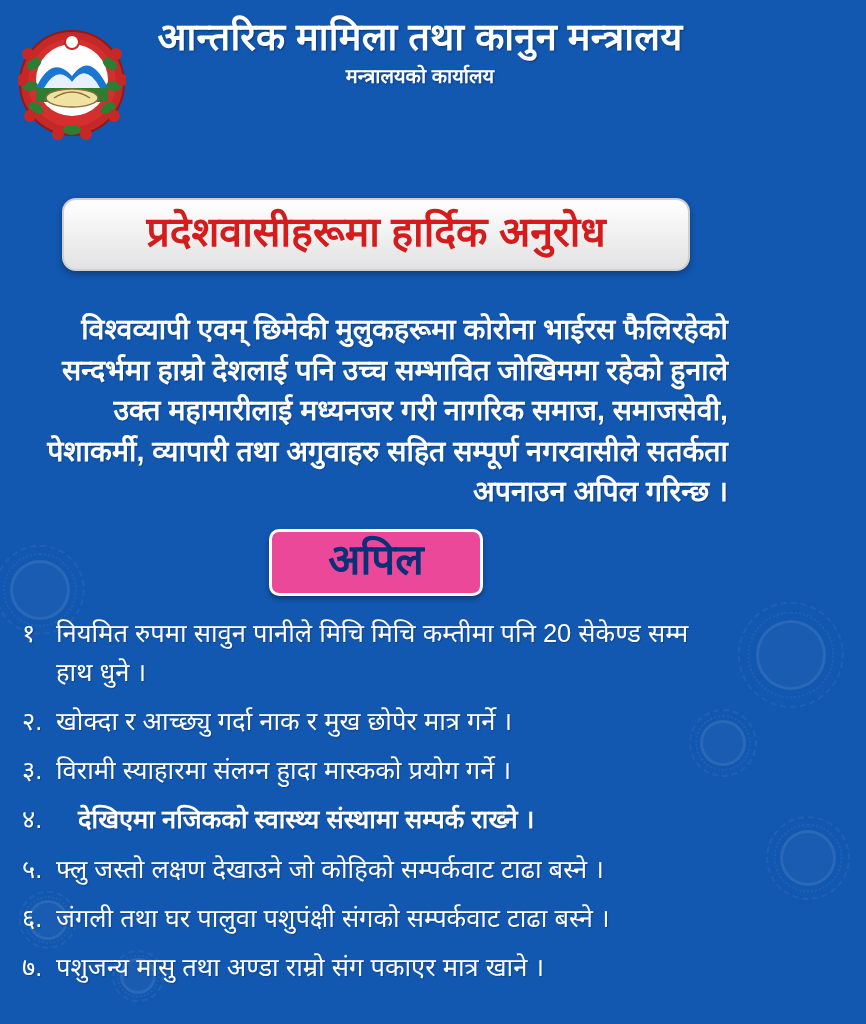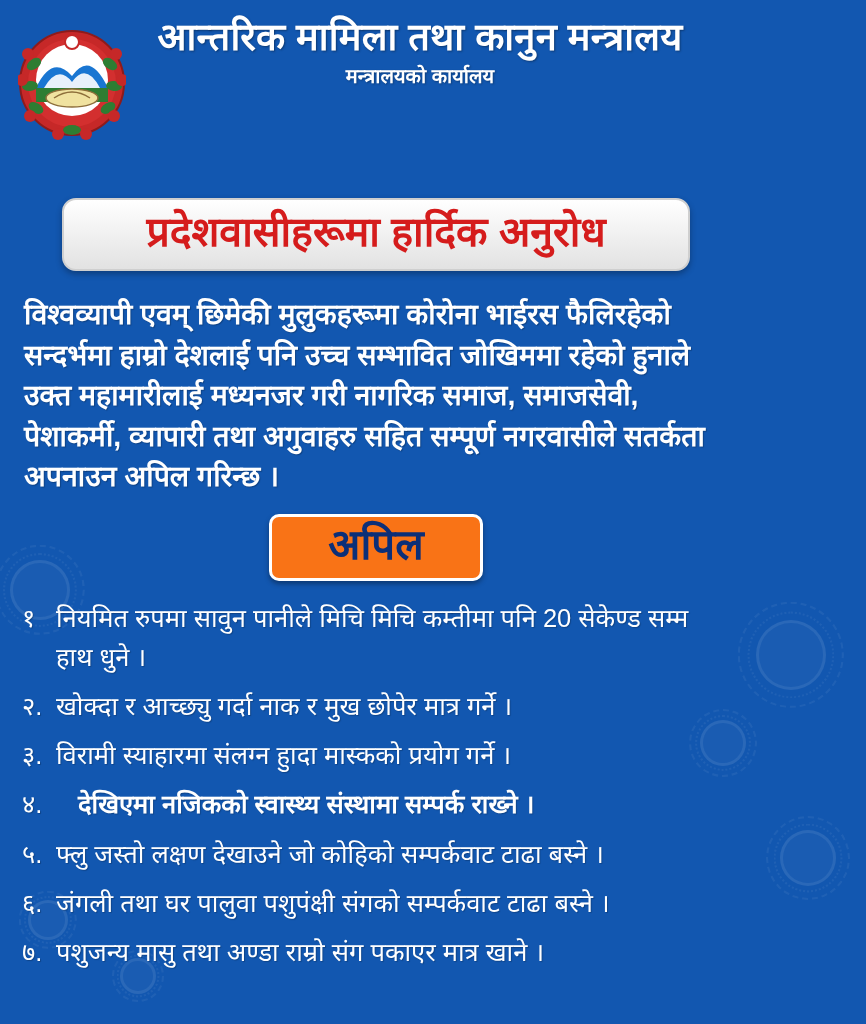--- a/index.html
+++ b/index.html
@@ -93,21 +93,21 @@
     color: #ffffff;
     font-size: 28px;
     font-weight: bold;
     line-height: 1.25;
     margin-top: 2px;
     text-shadow: 1px 1px 2px rgba(0,0,0,0.3);
   }
 
   
   .title-banner {
-    margin: 8px 62px 1px 62px;
+    margin: 8px 62px 16px 62px;
     background: linear-gradient(#ffffff, #efefef 55%, #e2e2e2);
     border: 2px solid #cfcfcf;
     border-radius: 14px;
     box-shadow: 0 3px 6px rgba(0,0,0,0.3);
     padding: 10px 10px 14px 10px;
     text-align: center;
   }
   .title-banner .t {
     color: #d51c1c;
     font-size: 41px;
@@ -116,32 +116,32 @@
     white-space: nowrap;
   }
 
   
   .intro {
     margin: 22px 24px 0 24px;
     color: #ffffff;
     font-size: 28.5px;
     font-weight: bold;
     line-height: 1.42;
-    text-align: left;
+    text-align: right;
     text-shadow: 1px 1px 1px rgba(0,0,0,0.25);
   }
 
   
   .appeal-wrap {
     display: flex;
     justify-content: center;
     margin-top: 18px;
   }
   .appeal {
-    background: #f97316;
+    background: #ec4899;
     border: 3px solid #ffffff;
     border-radius: 10px;
     box-shadow: 0 3px 5px rgba(0,0,0,0.35);
     padding: 4px 56px 10px 56px;
     color: #0b2f78;
     font-size: 42px;
     font-weight: bold;
     line-height: 1.12;
   }
 

